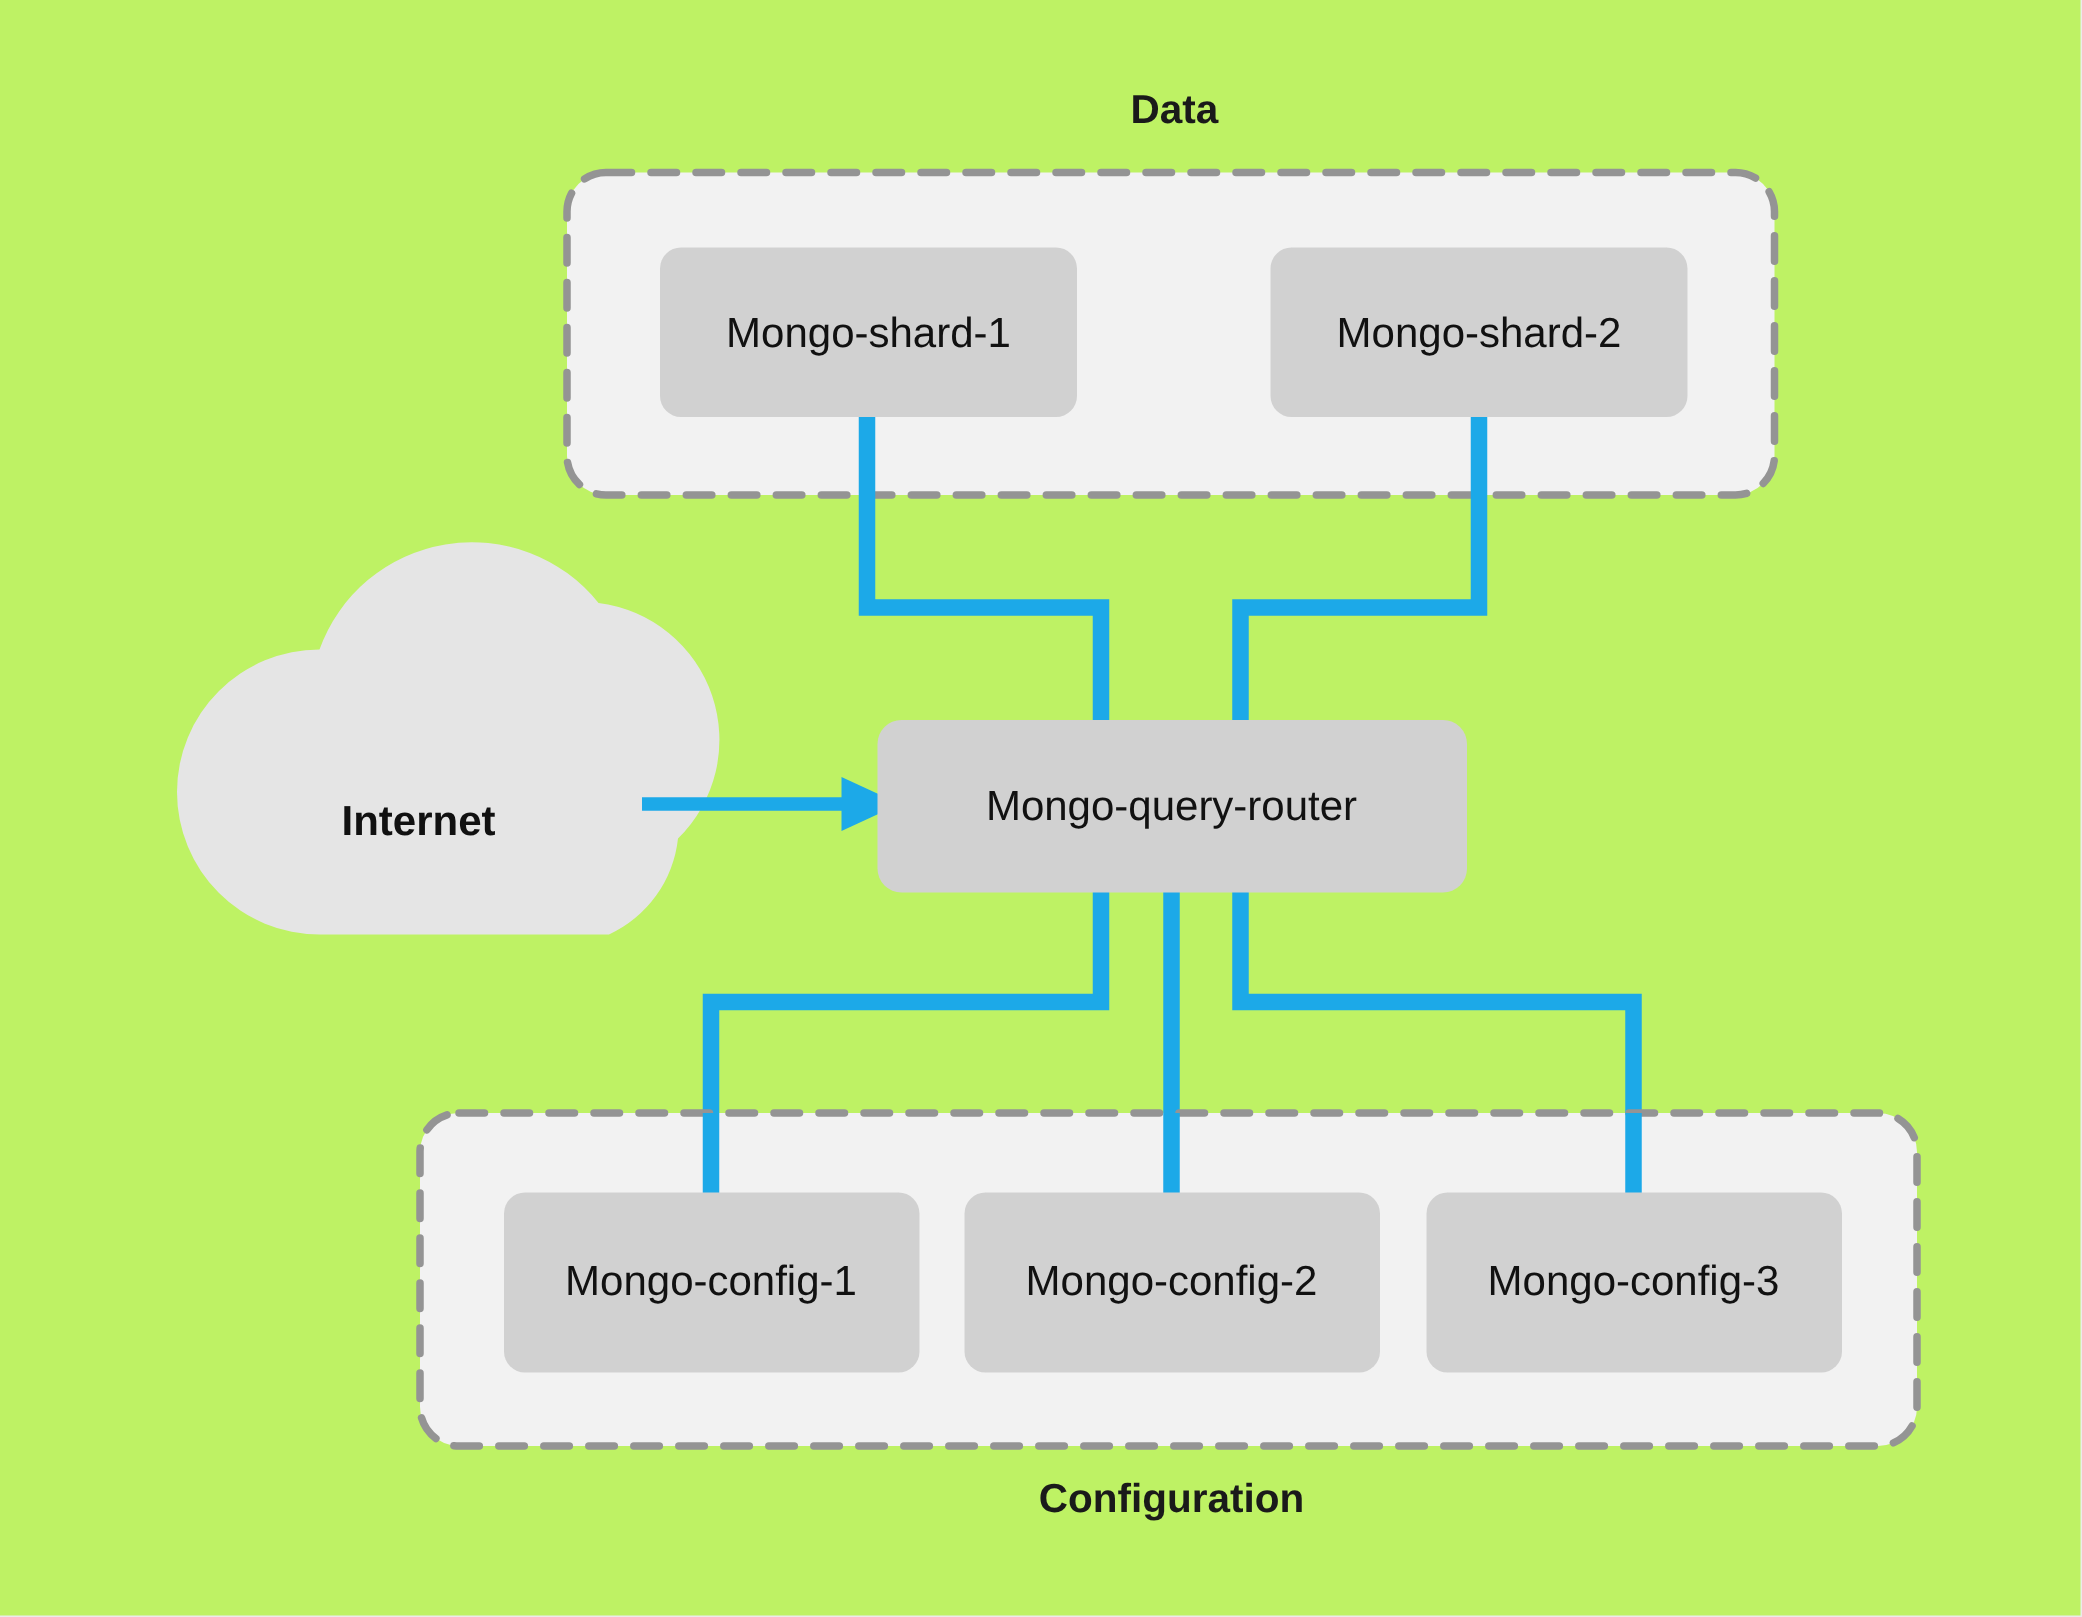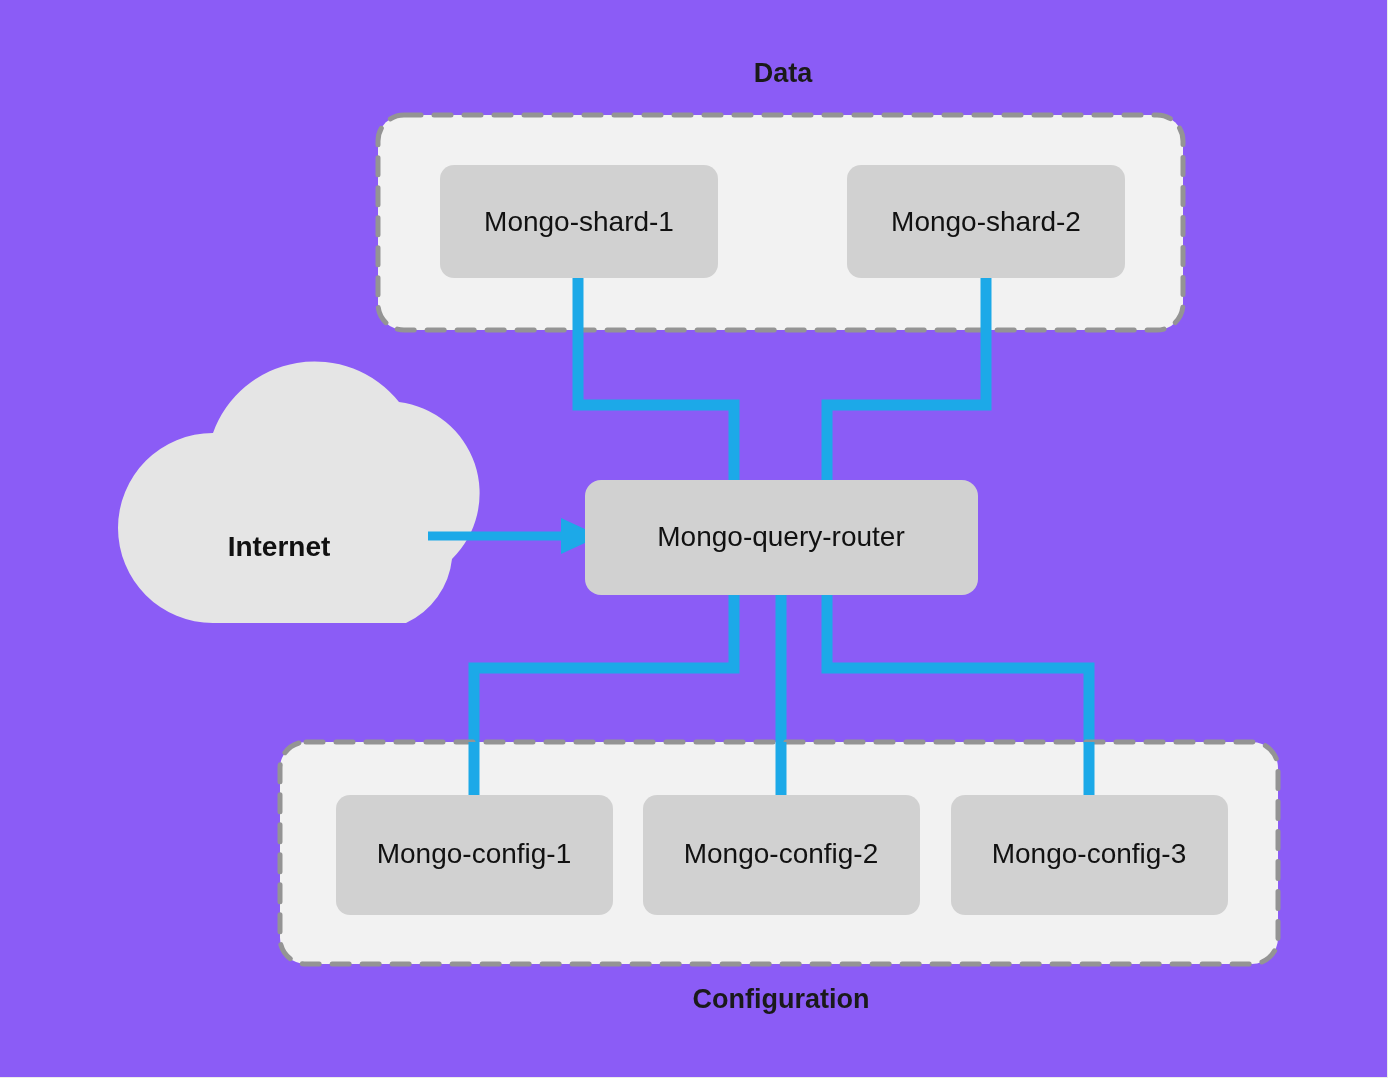--- a/index.html
+++ b/index.html
@@ -8,21 +8,21 @@
     padding: 0;
     background: #ffffff;
   }
   body {
     font-family: "Liberation Sans", sans-serif;
   }
   #canvas {
     position: relative;
     width: 1388px;
     height: 1078px;
-    background: #8b5cf6;
+    background: #bef264;
     border-right: 1px solid #ebebeb;
     border-bottom: 1px solid #ebebeb;
     box-sizing: border-box;
     overflow: hidden;
   }
   #diagram {
     position: absolute;
     top: 0;
     left: 0;
     width: 1388px;

